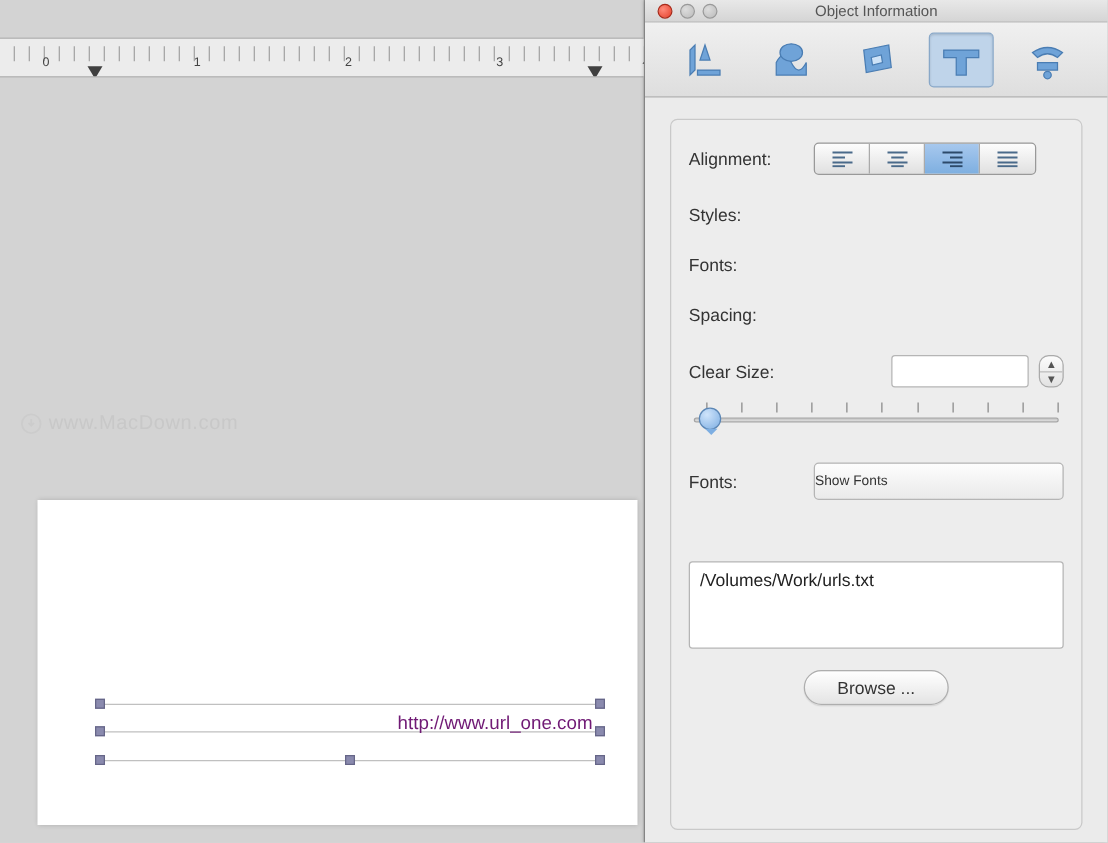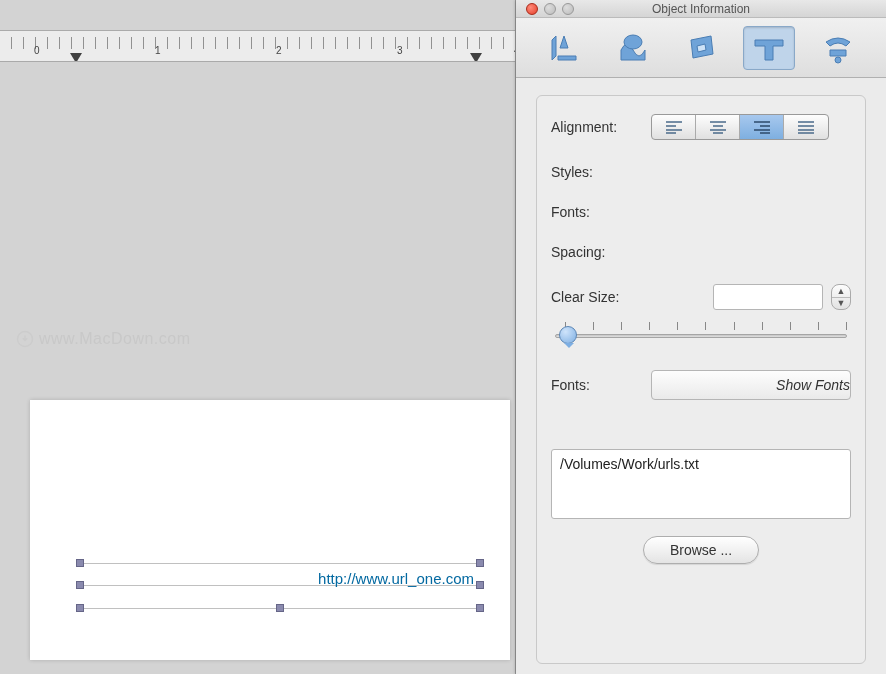--- a/index.html
+++ b/index.html
@@ -121,21 +121,21 @@
       background: #8a8aae;
       border: 1px solid #666688;
       transform: translate(-50%, -50%);
     }
     
     .textbox-text {
       position: absolute;
       right: 6px;
       top: 10px;
       font-size: 15px;
-      color: #0369a1;
+      color: #701a75;
     }
     
     
     .inspector {
       position: absolute;
       left: 516px;
       top: 0;
       right: 0;
       height: 674px;
       background: #ebebeb;
@@ -342,25 +342,24 @@
     }
     
     .show-fonts-btn {
       flex: 1;
       height: 30px;
       background: linear-gradient(#fdfdfd, #eaeaea);
       border: 1px solid #b5b5b5;
       border-radius: 4px;
       display: flex;
       align-items: center;
-      justify-content: flex-end;
-      font-size: 14px;
+      justify-content: flex-start;
+      font-size: 11px;
       color: #333;
       cursor: pointer;
-      font-style: italic;
     }
     
     .path-box {
       width: 100%;
       height: 70px;
       background: #fff;
       border: 1px solid #b5b5b5;
       border-radius: 3px;
       padding: 6px 8px;
       font-size: 14px;

